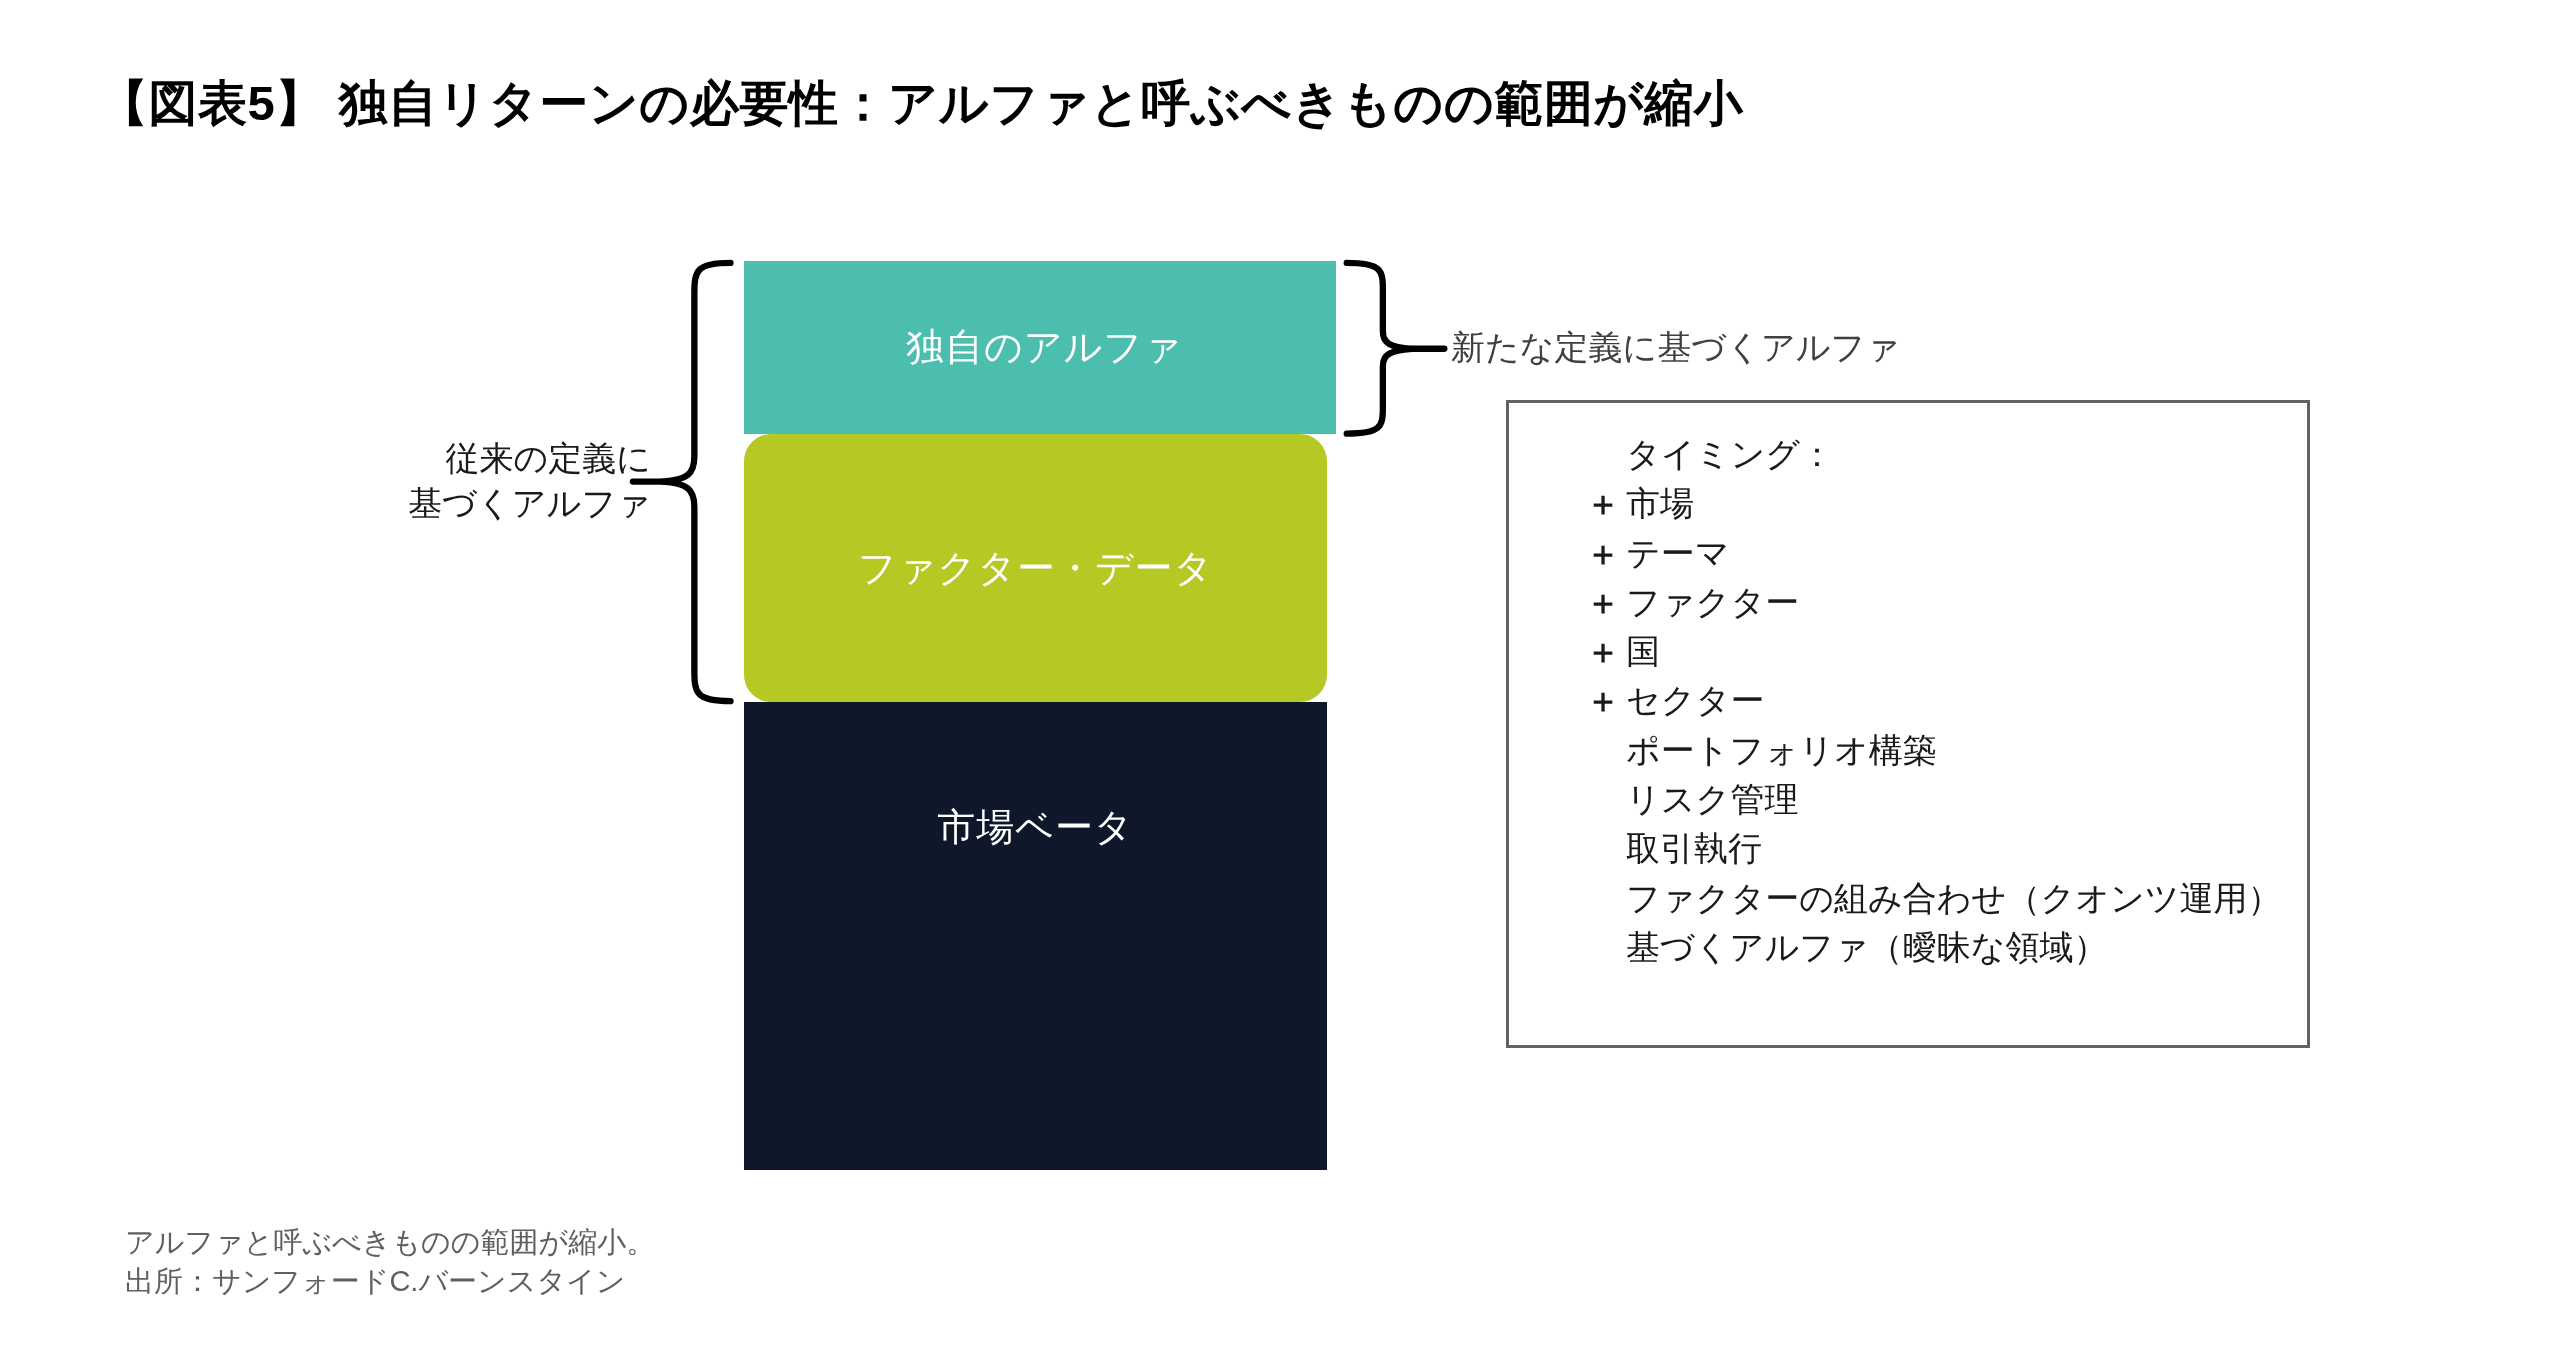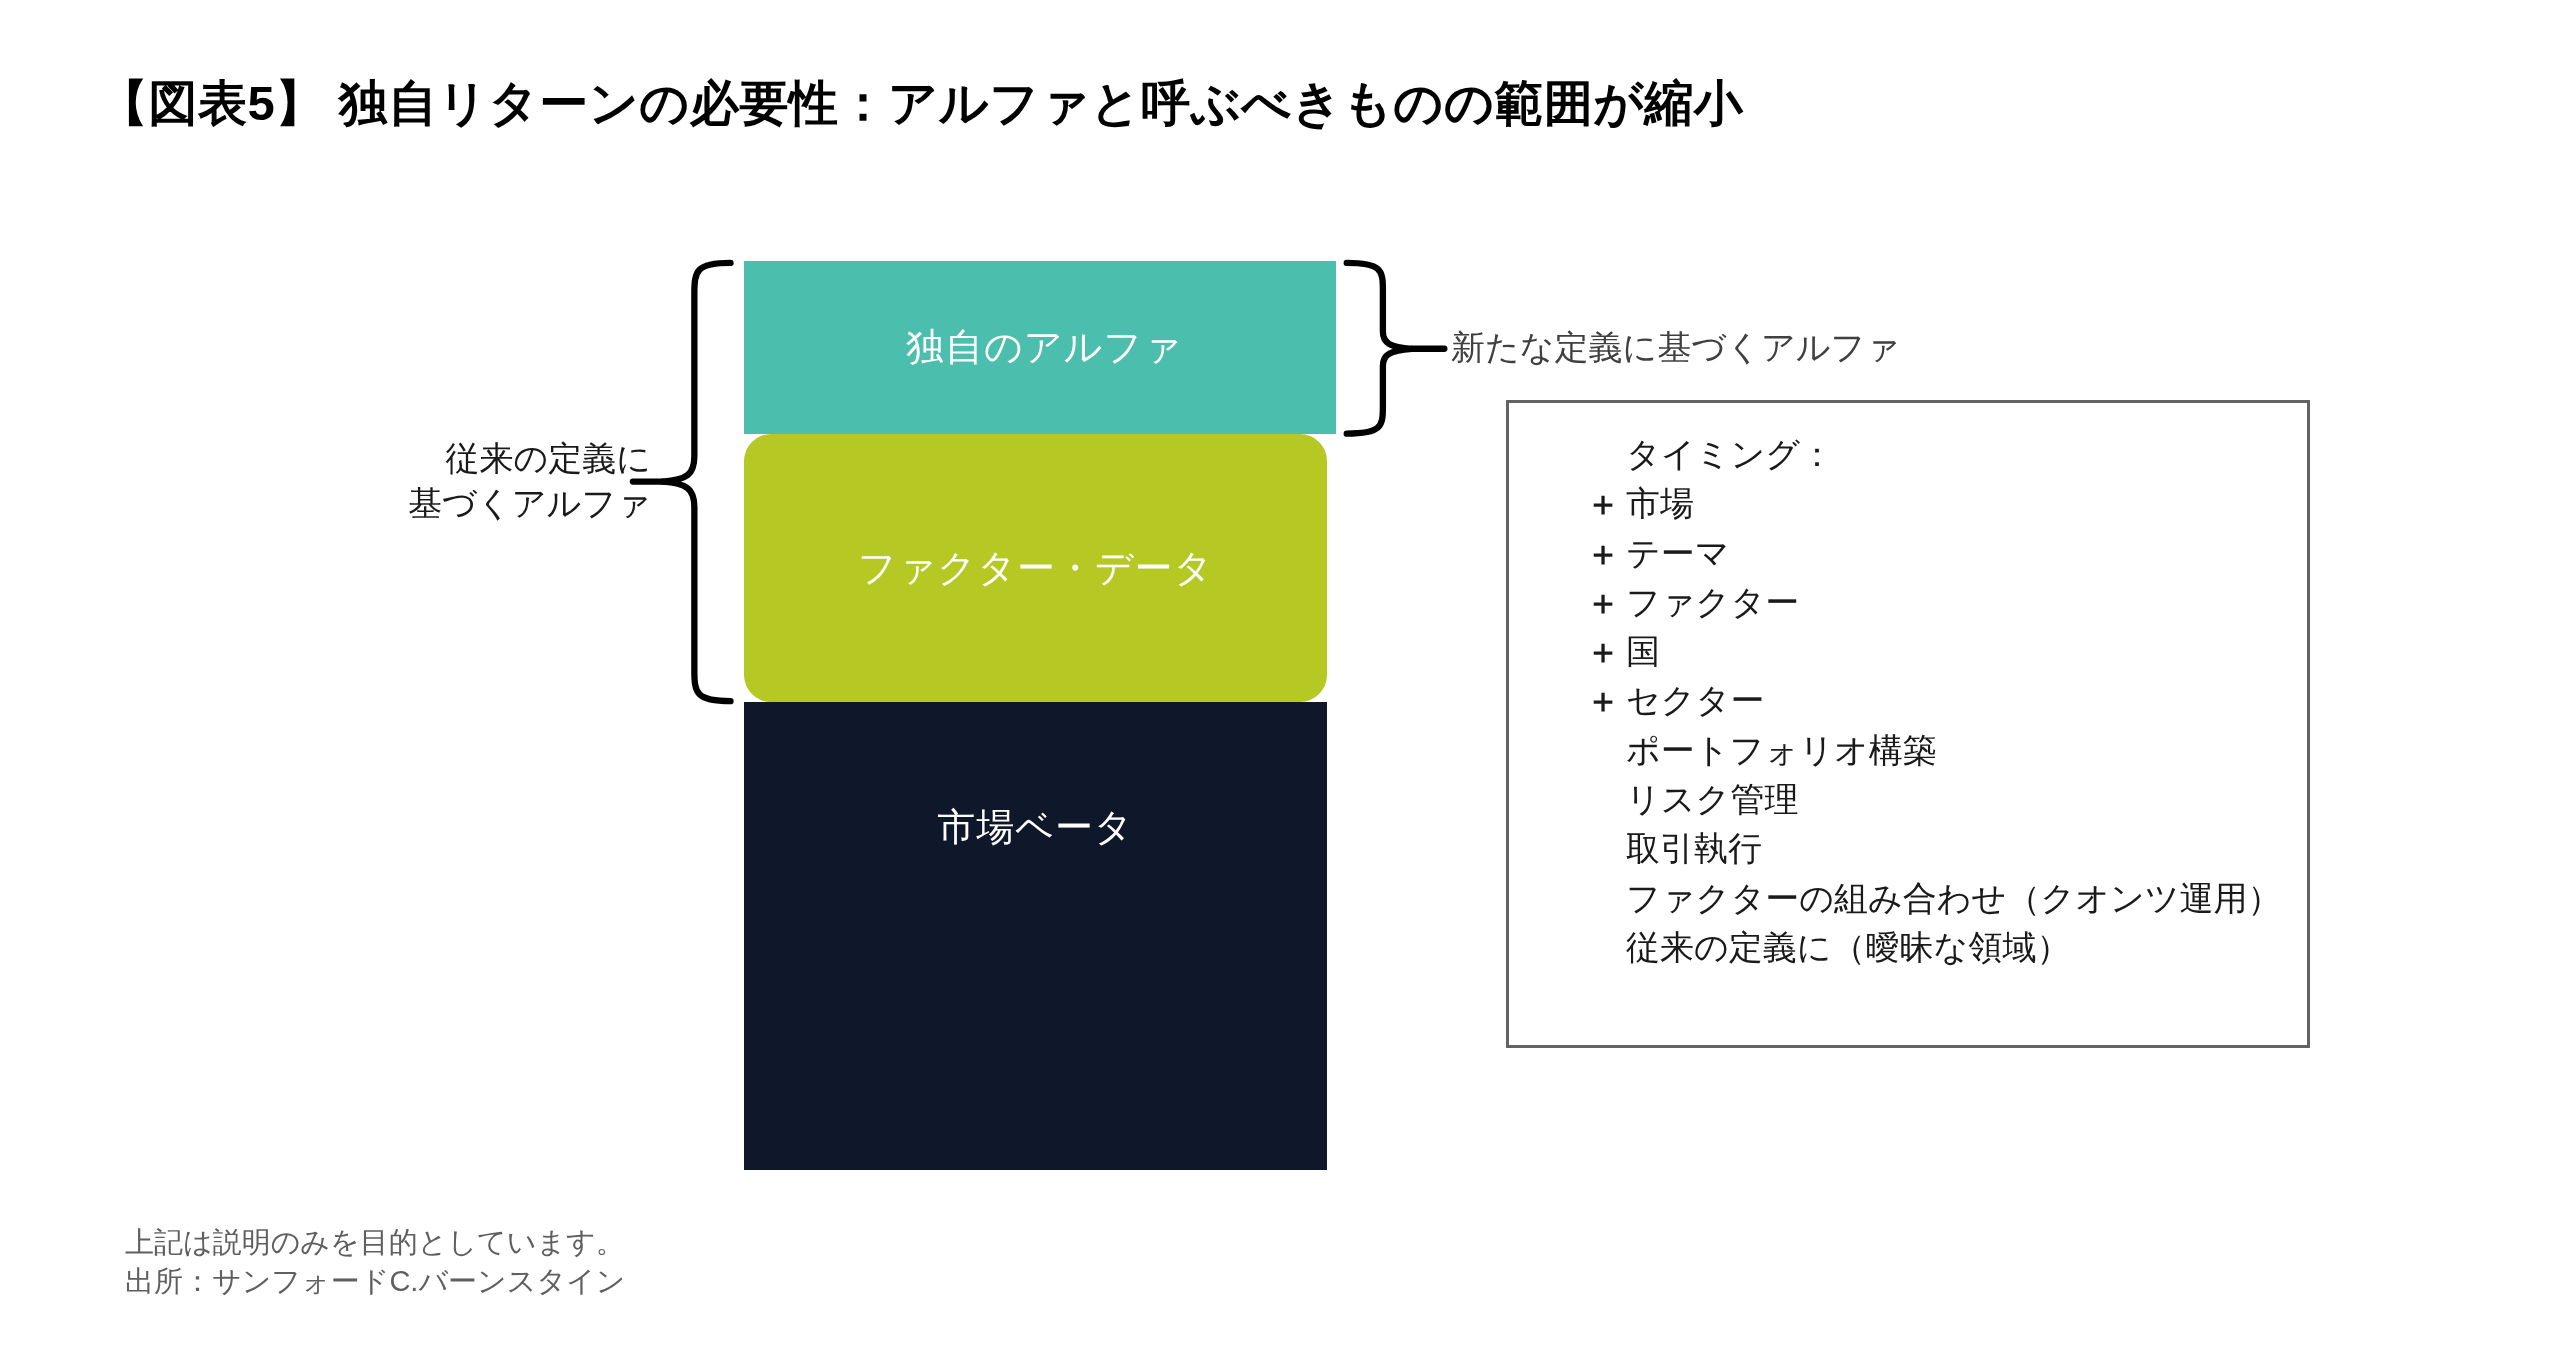--- a/index.html
+++ b/index.html
@@ -199,22 +199,22 @@
       <div class="detail-line">
         <span class="plus"></span><span>リスク管理</span>
       </div>
       <div class="detail-line">
         <span class="plus"></span><span>取引執行</span>
       </div>
       <div class="detail-line">
         <span class="plus"></span><span>ファクターの組み合わせ（クオンツ運用）</span>
       </div>
       <div class="detail-line">
-        <span class="plus"></span><span>従来の定義に（曖昧な領域）</span>
+        <span class="plus"></span><span>基づくアルファ（曖昧な領域）</span>
       </div>
     </div>
   </div>
 
-  <div class="footer">上記は説明のみを目的としています。
+  <div class="footer">アルファと呼ぶべきものの範囲が縮小。
 出所：サンフォードC.バーンスタイン</div>
 
 </div>
 
 
 </body></html>

